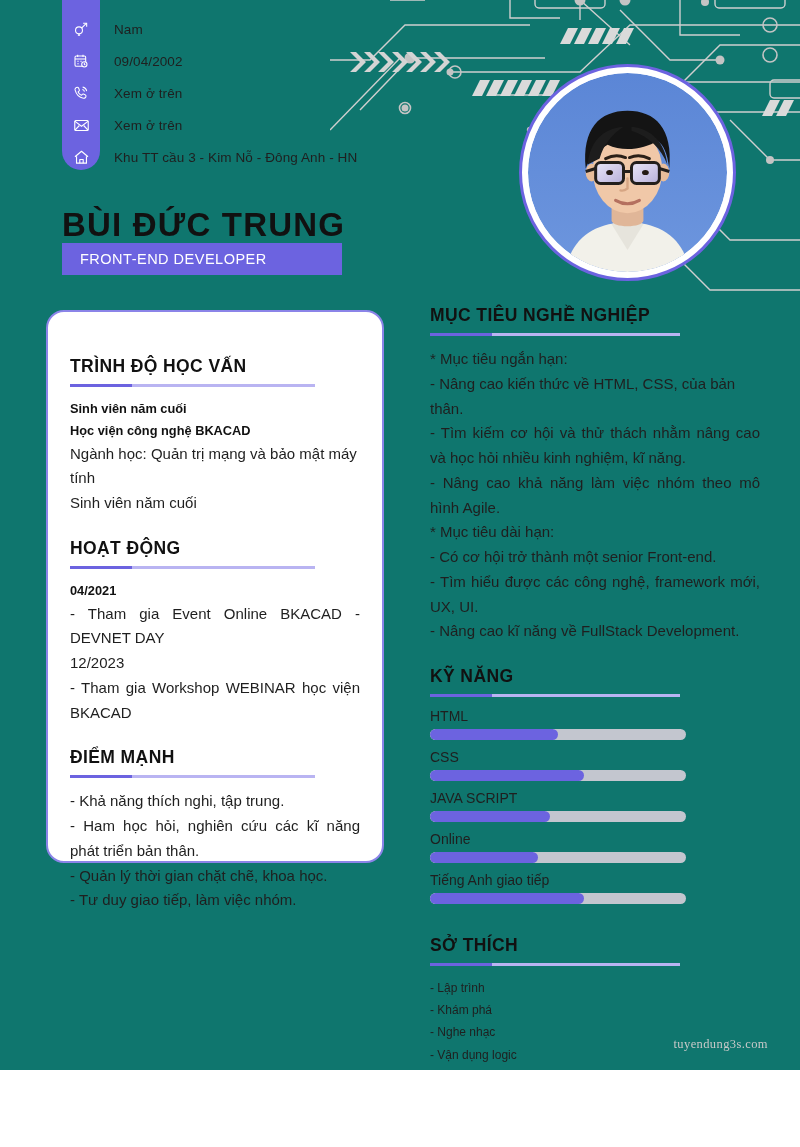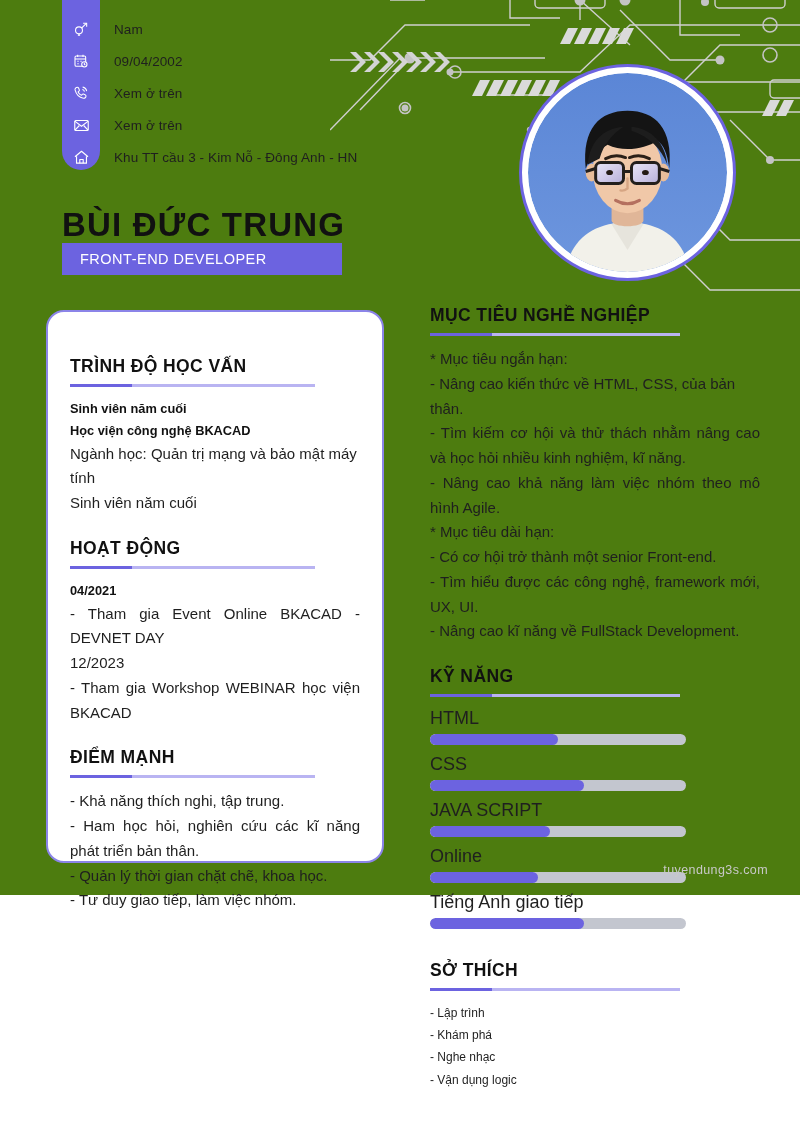--- a/index.html
+++ b/index.html
@@ -3,21 +3,21 @@
 <meta charset="utf-8">
 <style>
   * { box-sizing: border-box; margin: 0; padding: 0; }
   html, body {
     width: 800px; height: 1147px;
     background: #ffffff;
     font-family: "Liberation Sans", "DejaVu Sans", sans-serif;
     color: #1a1a1a;
     overflow: hidden;
   }
-  .page { position: relative; width: 800px; height: 895px; background:#4d7c0f; }
+  .page { position: relative; width: 800px; height: 1070px; background:#0f766e; }
 
   
   .circuit { position: absolute; top: 0; right: 0; width: 470px; height: 300px; }
   .circuit svg { display:block; width:100%; height:100%; }
 
   
   .rail {
     position: absolute; left: 62px; top: -30px; width: 38px; height: 200px;
     background: #6c63e0;
     border-radius: 19px;
@@ -79,31 +79,31 @@
   .sec-rule.w245 { width:245px; }
   .sec-rule.w250 { width:250px; }
 
   .body-text { font-size:15px; line-height:1.65; color:#1f1f1f; }
   .body-text.just { text-align: justify; }
   .bold-line { font-weight:700; font-size:12.8px; line-height:1.7; color:#111; }
   .sec-gap { height: 22px; }
 
   
   .skill { margin-bottom: 9px; }
-  .skill-name { font-size:18px; color:#1f1f1f; margin-bottom:5px; }
+  .skill-name { font-size:14px; color:#1f1f1f; margin-bottom:5px; }
   .bar-track { width:256px; height:11px; border-radius:6px; background:#c3c6cf; overflow:hidden; }
   .bar-fill { height:100%; border-radius:6px; background:#6c63e0; }
 
   
   .hobby { font-size:12px; line-height:1.85; color:#1f1f1f; }
 
   
   .footer {
     position:absolute; right:32px; bottom:18px;
-    font-family:Liberation Sans, sans-serif;
+    font-family:Liberation Serif, serif;
     font-size:12.5px; color:#c9c9c9; letter-spacing:.4px;
   }
 </style>
 </head>
 <body>
 
 <div class="page">
 
   <div class="circuit">
     <svg viewBox="0 0 470 300" xmlns="http://www.w3.org/2000/svg">

